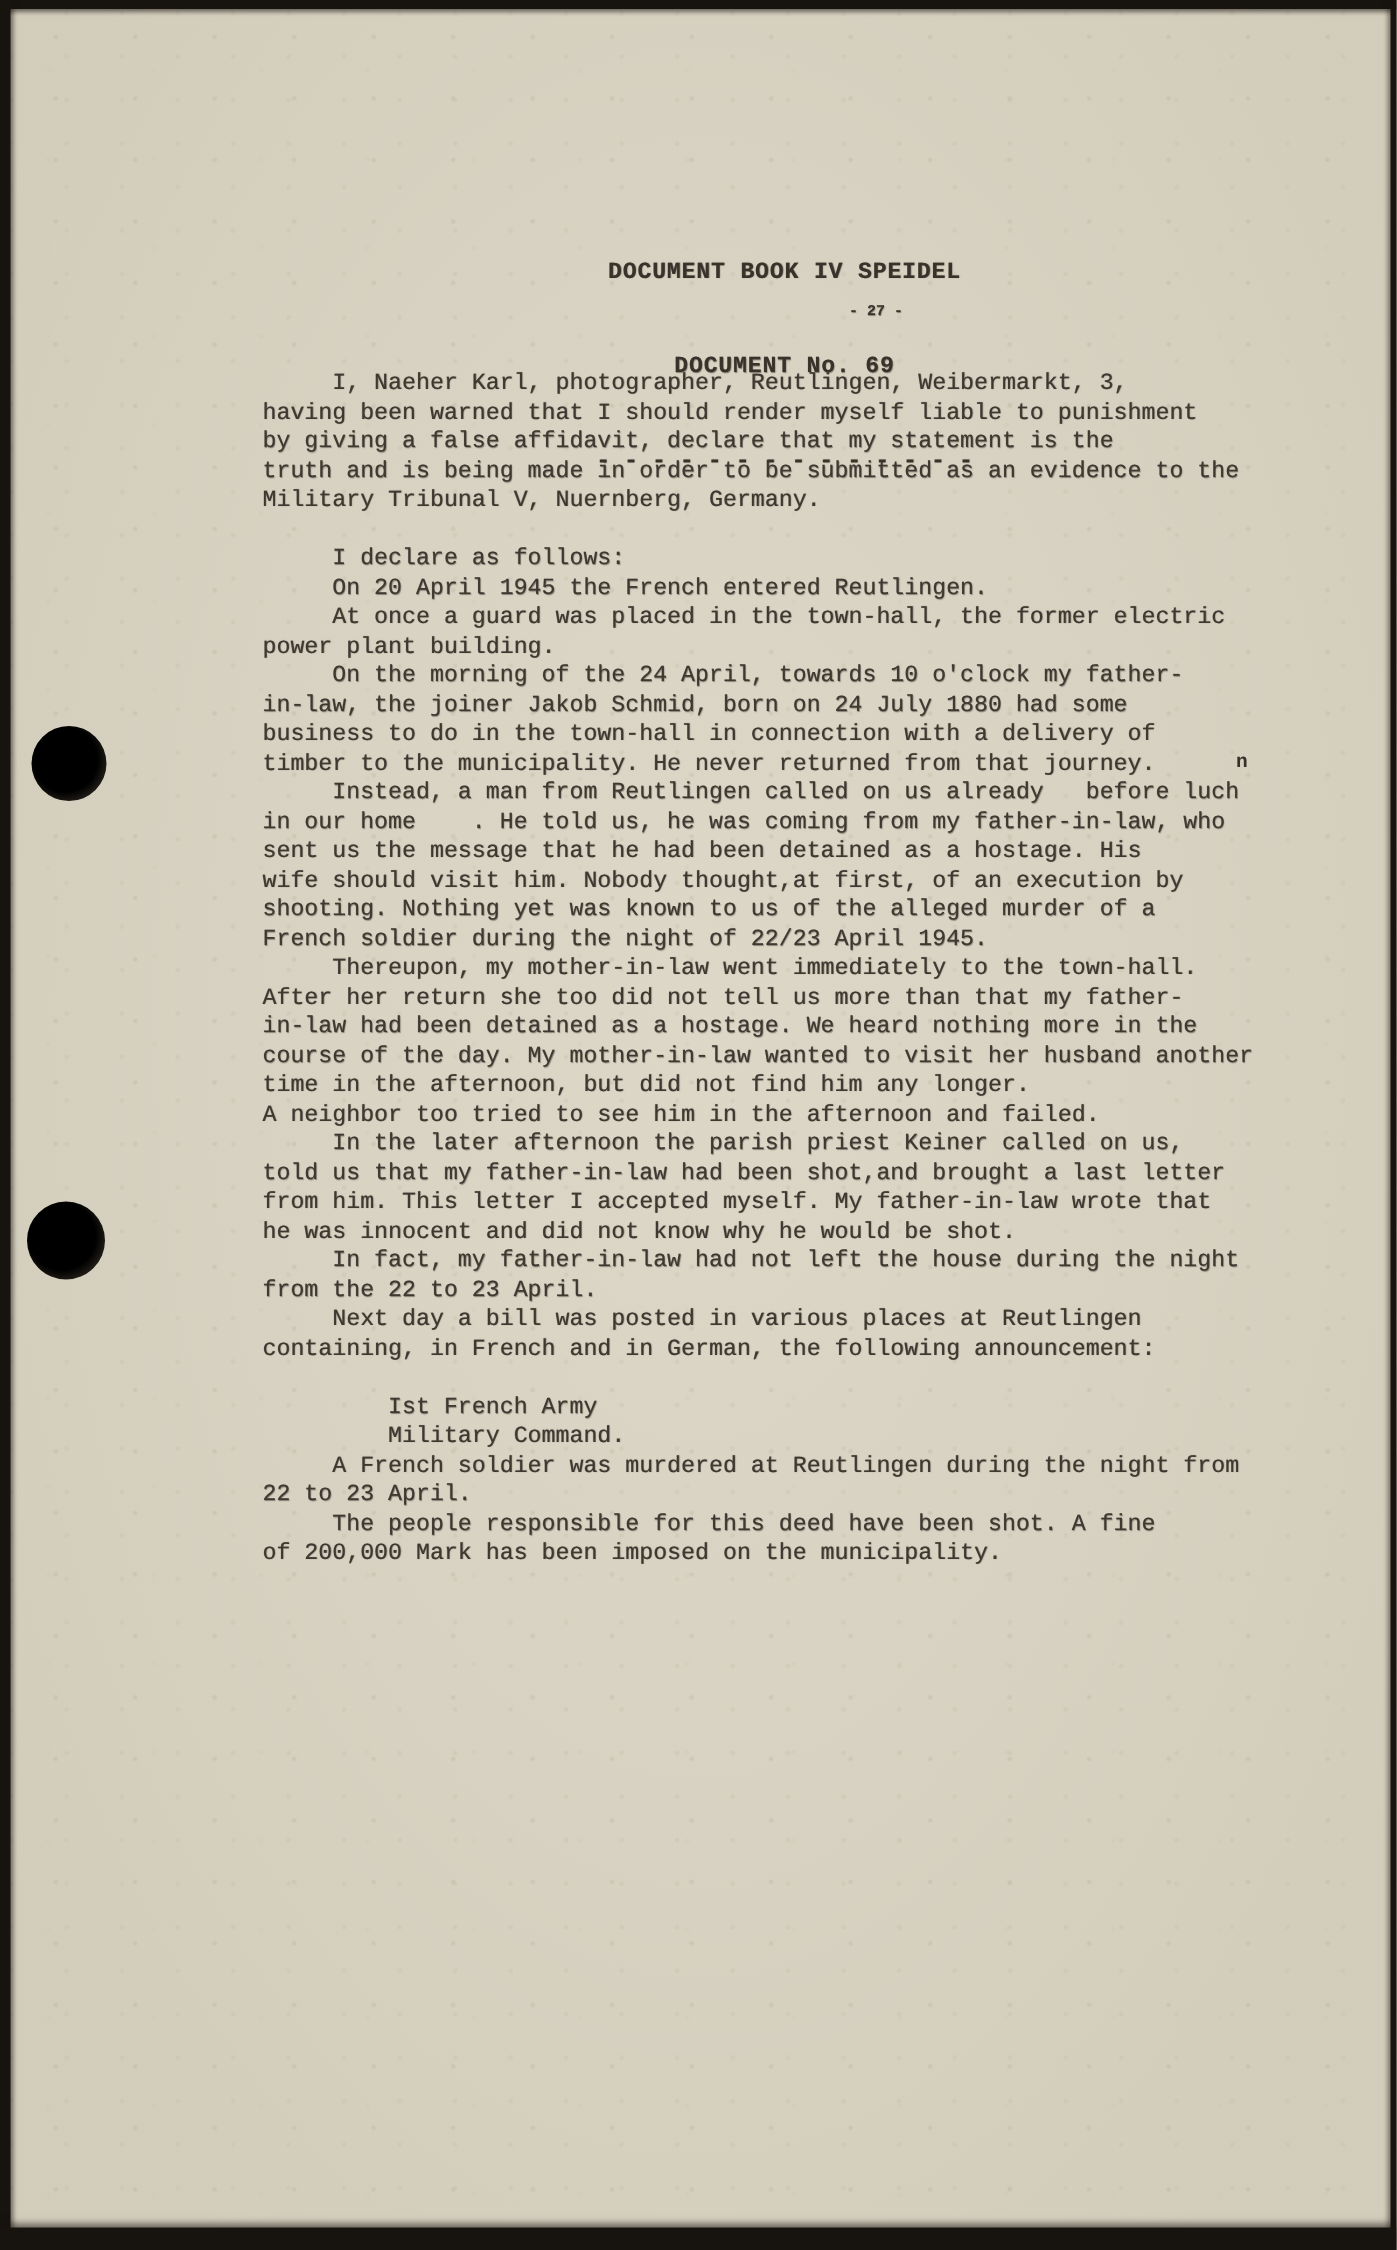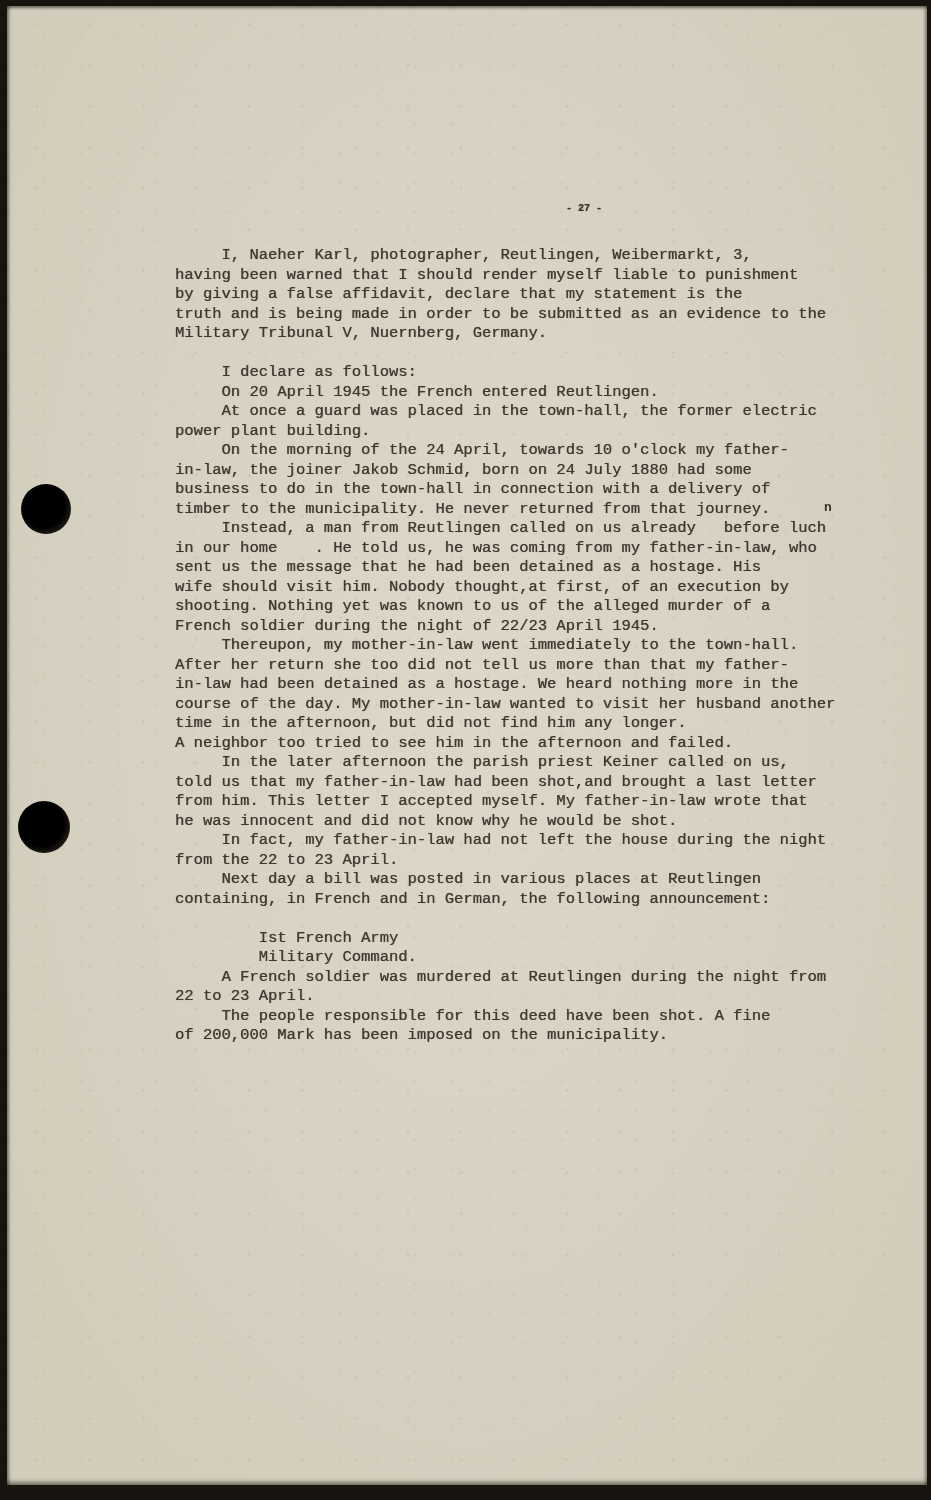--- a/index.html
+++ b/index.html
@@ -98,20 +98,25 @@
 <div id="page">
 
   <div class="edge edge-top"></div>
   <div class="edge edge-left"></div>
   <div class="edge edge-right"></div>
   <div class="edge edge-bottom"></div>
 
   <div class="hole hole-1"></div>
   <div class="hole hole-2"></div>
 
+  <div id="doc-header" class="typed">
+    <div>DOCUMENT BOOK IV SPEIDEL</div>
+    <div>DOCUMENT No. 69</div>
+    <div class="divider">- - - - - - - - - - - - - -</div>
+  </div>
 
   <div id="page-number" class="typed">- 27 -</div>
 
   <div id="body-text" class="typed"><div class="doc-line">     I, Naeher Karl, photographer, Reutlingen, Weibermarkt, 3,</div><div class="doc-line">having been warned that I should render myself liable to punishment</div><div class="doc-line">by giving a false affidavit, declare that my statement is the</div><div class="doc-line">truth and is being made in order to be submitted as an evidence to the</div><div class="doc-line">Military Tribunal V, Nuernberg, Germany.</div><div class="doc-line"> </div><div class="doc-line">     I declare as follows:</div><div class="doc-line">     On 20 April 1945 the French entered Reutlingen.</div><div class="doc-line">     At once a guard was placed in the town-hall, the former electric</div><div class="doc-line">power plant building.</div><div class="doc-line">     On the morning of the 24 April, towards 10 o'clock my father-</div><div class="doc-line">in-law, the joiner Jakob Schmid, born on 24 July 1880 had some</div><div class="doc-line">business to do in the town-hall in connection with a delivery of</div><div class="doc-line">timber to the municipality. He never returned from that journey.</div><div class="doc-line">     Instead, a man from Reutlingen called on us already   before luch</div><div class="doc-line">in our home    . He told us, he was coming from my father-in-law, who</div><div class="doc-line">sent us the message that he had been detained as a hostage. His</div><div class="doc-line">wife should visit him. Nobody thought,at first, of an execution by</div><div class="doc-line">shooting. Nothing yet was known to us of the alleged murder of a</div><div class="doc-line">French soldier during the night of 22/23 April 1945.</div><div class="doc-line">     Thereupon, my mother-in-law went immediately to the town-hall.</div><div class="doc-line">After her return she too did not tell us more than that my father-</div><div class="doc-line">in-law had been detained as a hostage. We heard nothing more in the</div><div class="doc-line">course of the day. My mother-in-law wanted to visit her husband another</div><div class="doc-line">time in the afternoon, but did not find him any longer.</div><div class="doc-line">A neighbor too tried to see him in the afternoon and failed.</div><div class="doc-line">     In the later afternoon the parish priest Keiner called on us,</div><div class="doc-line">told us that my father-in-law had been shot,and brought a last letter</div><div class="doc-line">from him. This letter I accepted myself. My father-in-law wrote that</div><div class="doc-line">he was innocent and did not know why he would be shot.</div><div class="doc-line">     In fact, my father-in-law had not left the house during the night</div><div class="doc-line">from the 22 to 23 April.</div><div class="doc-line">     Next day a bill was posted in various places at Reutlingen</div><div class="doc-line">containing, in French and in German, the following announcement:</div><div class="doc-line"> </div><div class="doc-line">         Ist French Army</div><div class="doc-line">         Military Command.</div><div class="doc-line">     A French soldier was murdered at Reutlingen during the night from</div><div class="doc-line">22 to 23 April.</div><div class="doc-line">     The people responsible for this deed have been shot. A fine</div><div class="doc-line">of 200,000 Mark has been imposed on the municipality.</div></div>
 
   <div id="superscript-n">n</div>
 
 </div>
 
 </body></html>

